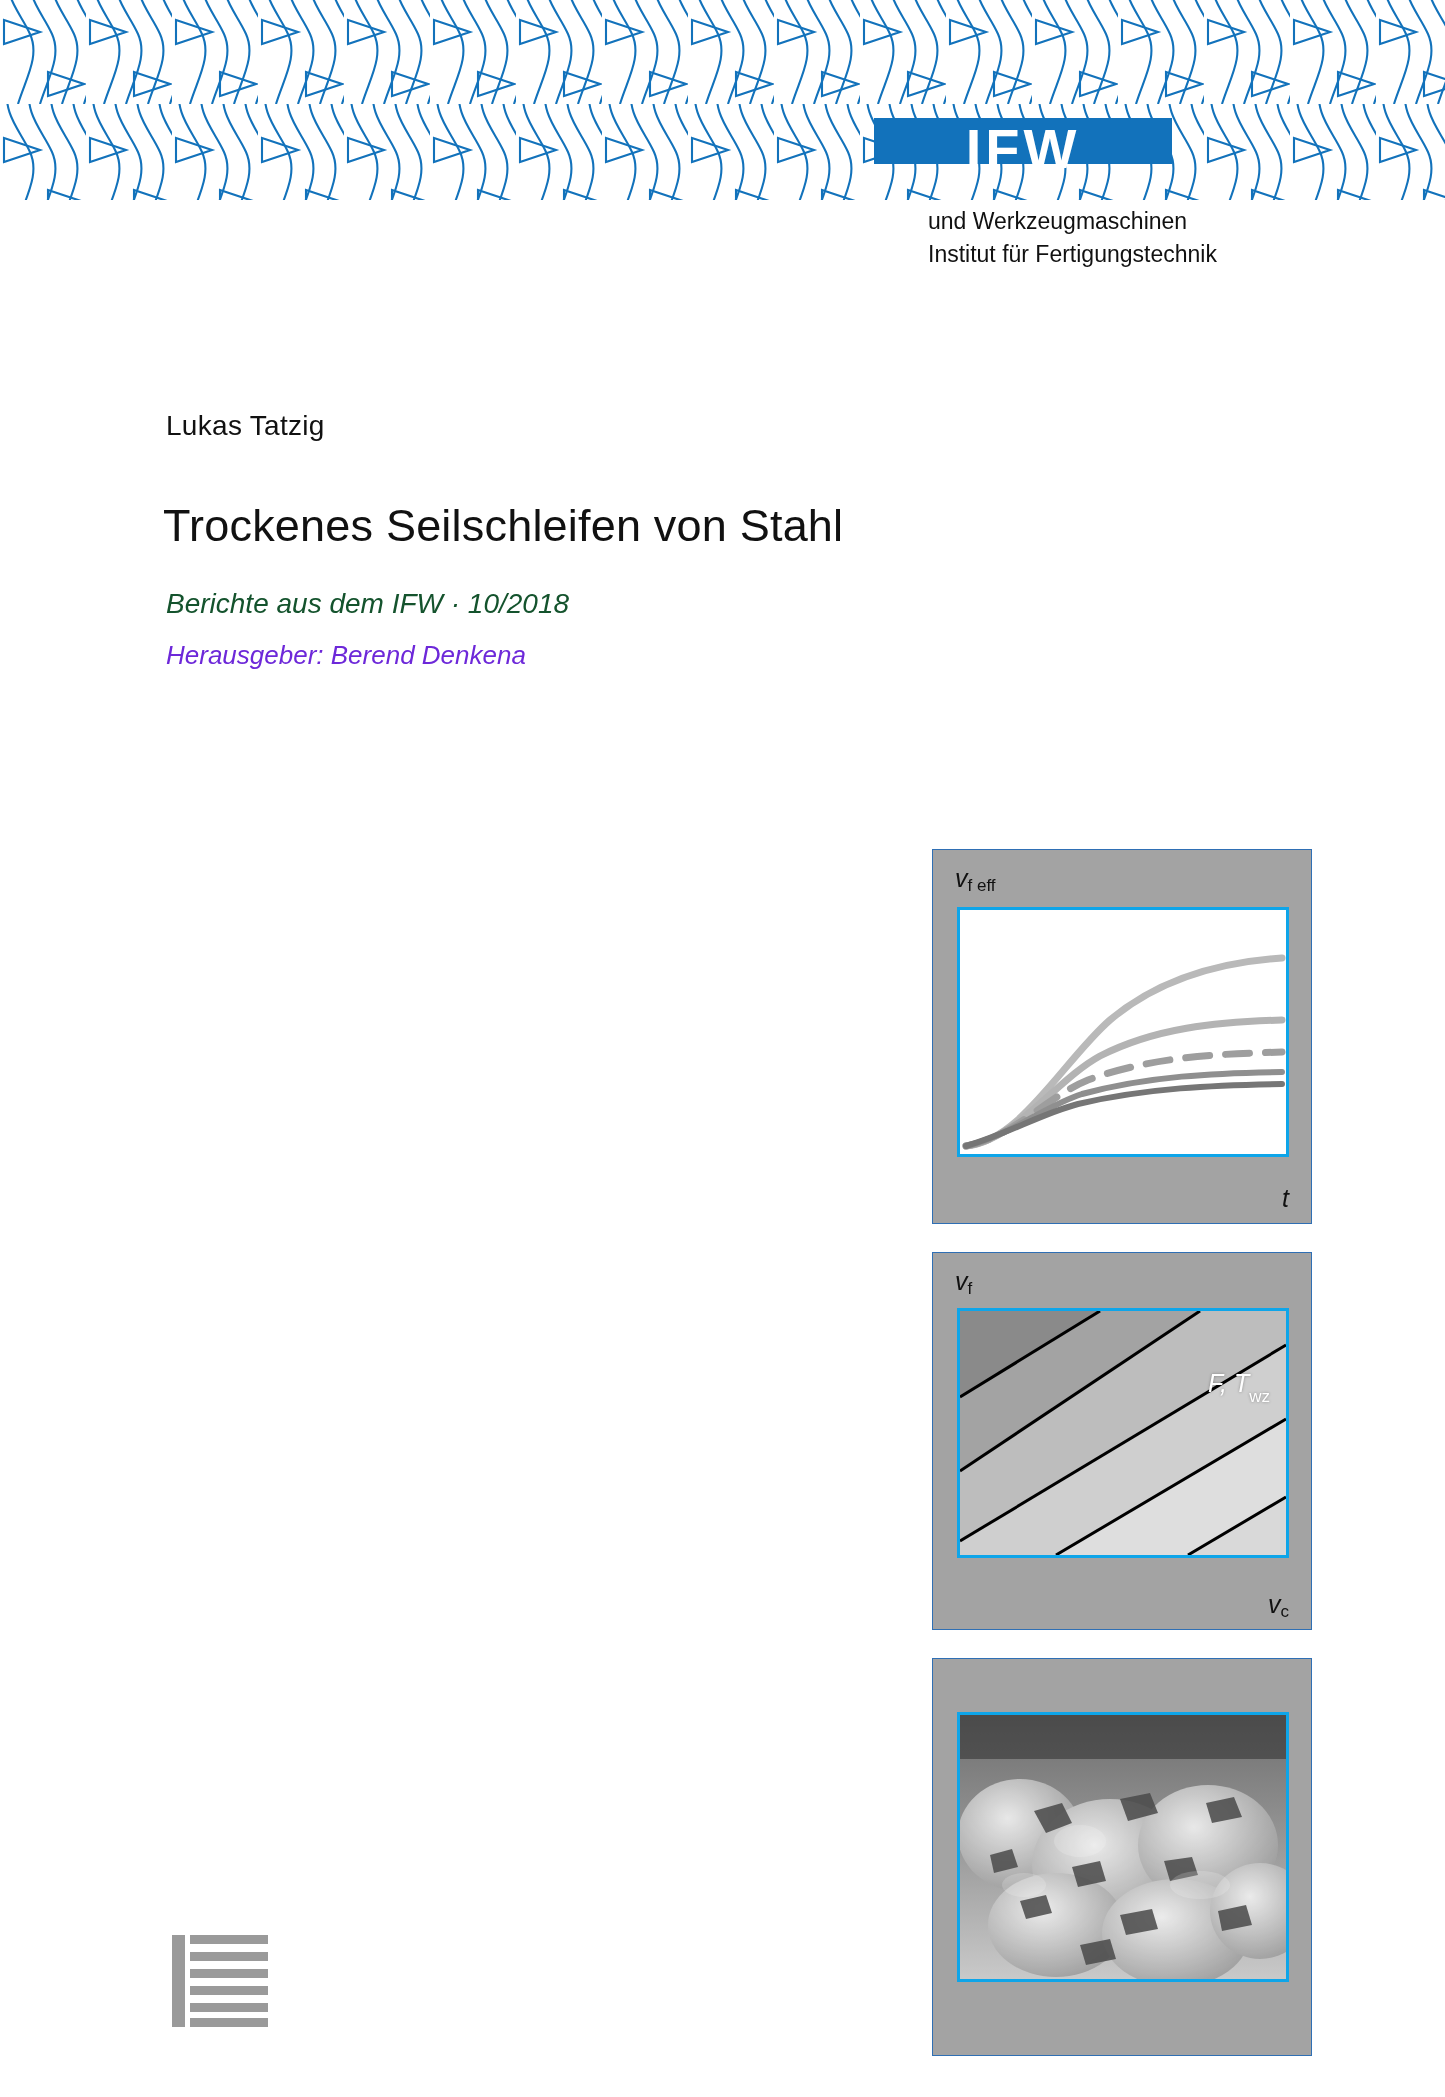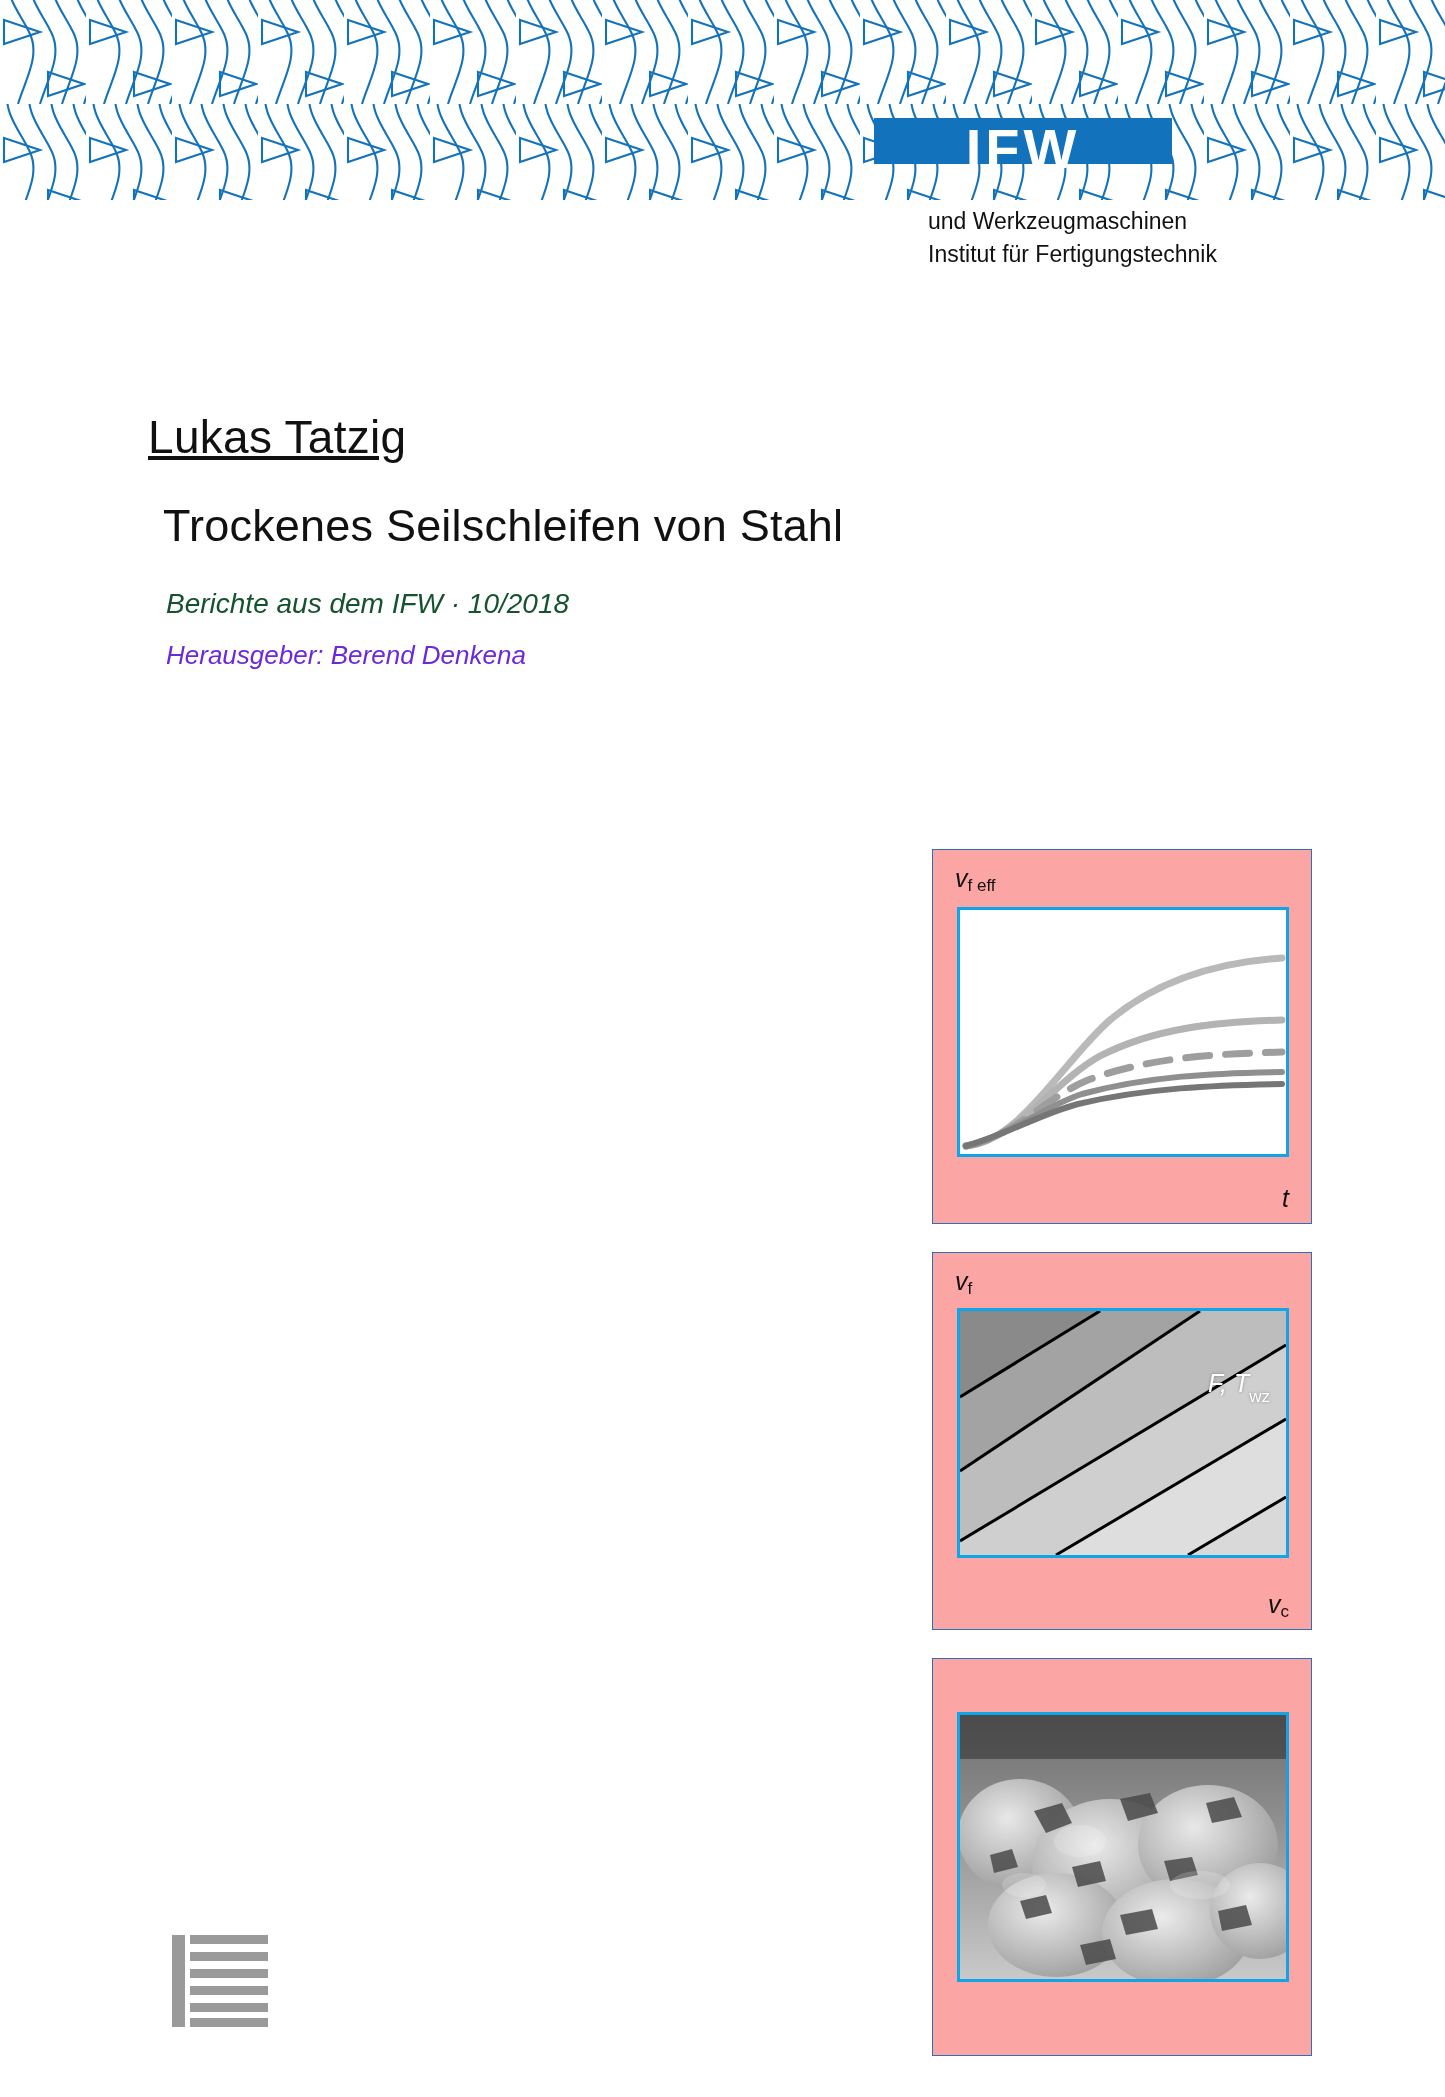--- a/index.html
+++ b/index.html
@@ -49,26 +49,25 @@
     width: 420px;
     font-size: 23px;
     line-height: 33px;
     color: #111111;
     font-family: "Liberation Sans", sans-serif;
   }
 
   
   #author {
     position: absolute;
-    left: 148px;
+    left: 166px;
     top: 410px;
-    font-size: 46px;
+    font-size: 28px;
     color: #111;
     letter-spacing: 0.3px;
-    text-decoration: underline;
   }
   #doc-title {
     position: absolute;
     left: 163px;
     top: 500px;
     font-size: 45px;
     font-weight: normal;
     color: #111;
     letter-spacing: 0.2px;
   }
@@ -85,21 +84,21 @@
     left: 166px;
     top: 640px;
     font-size: 26px;
     font-style: italic;
     color: #6d28d9;
   }
 
   
   .panel {
     position: absolute;
-    background: #fca5a5;
+    background: #a3a3a3;
     border: 1.5px solid #2f6fb4;
     box-sizing: border-box;
   }
   #panel-1 { left: 932px; top: 849px;  width: 380px; height: 375px; }
   #panel-2 { left: 932px; top: 1252px; width: 380px; height: 378px; }
   #panel-3 { left: 932px; top: 1658px; width: 380px; height: 398px; }
 
   .panel-label {
     position: absolute;
     font-style: italic;

